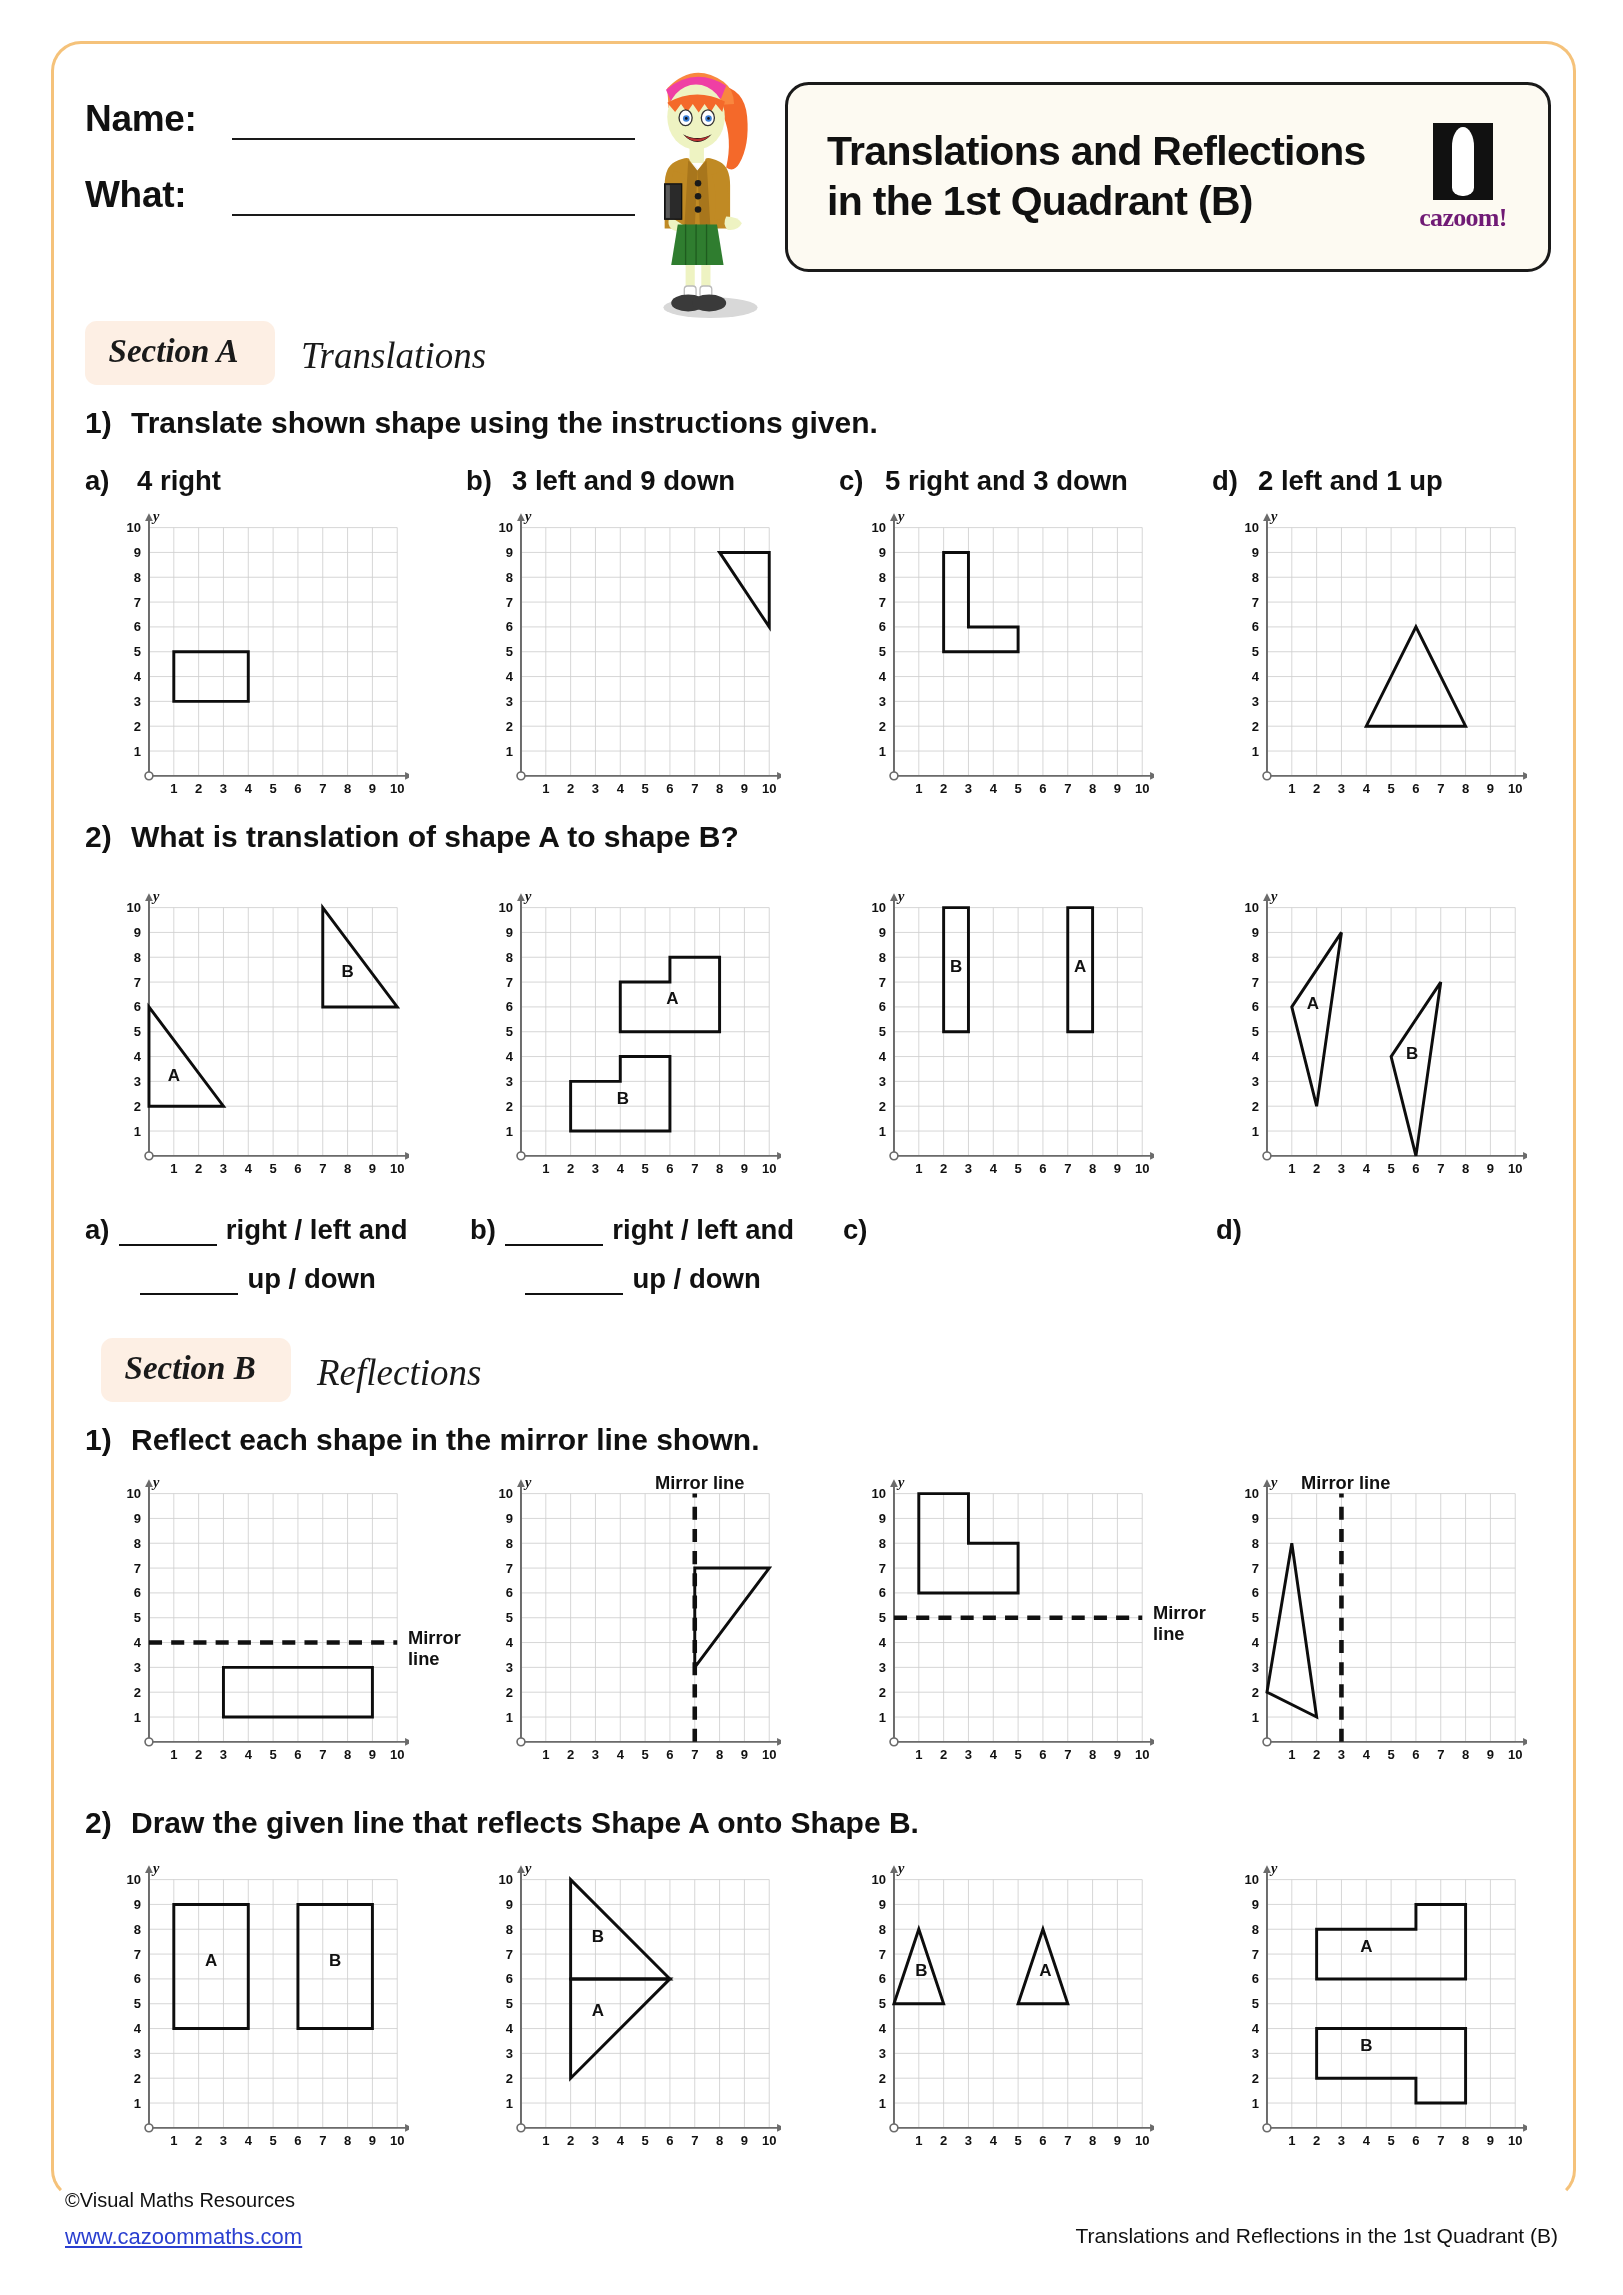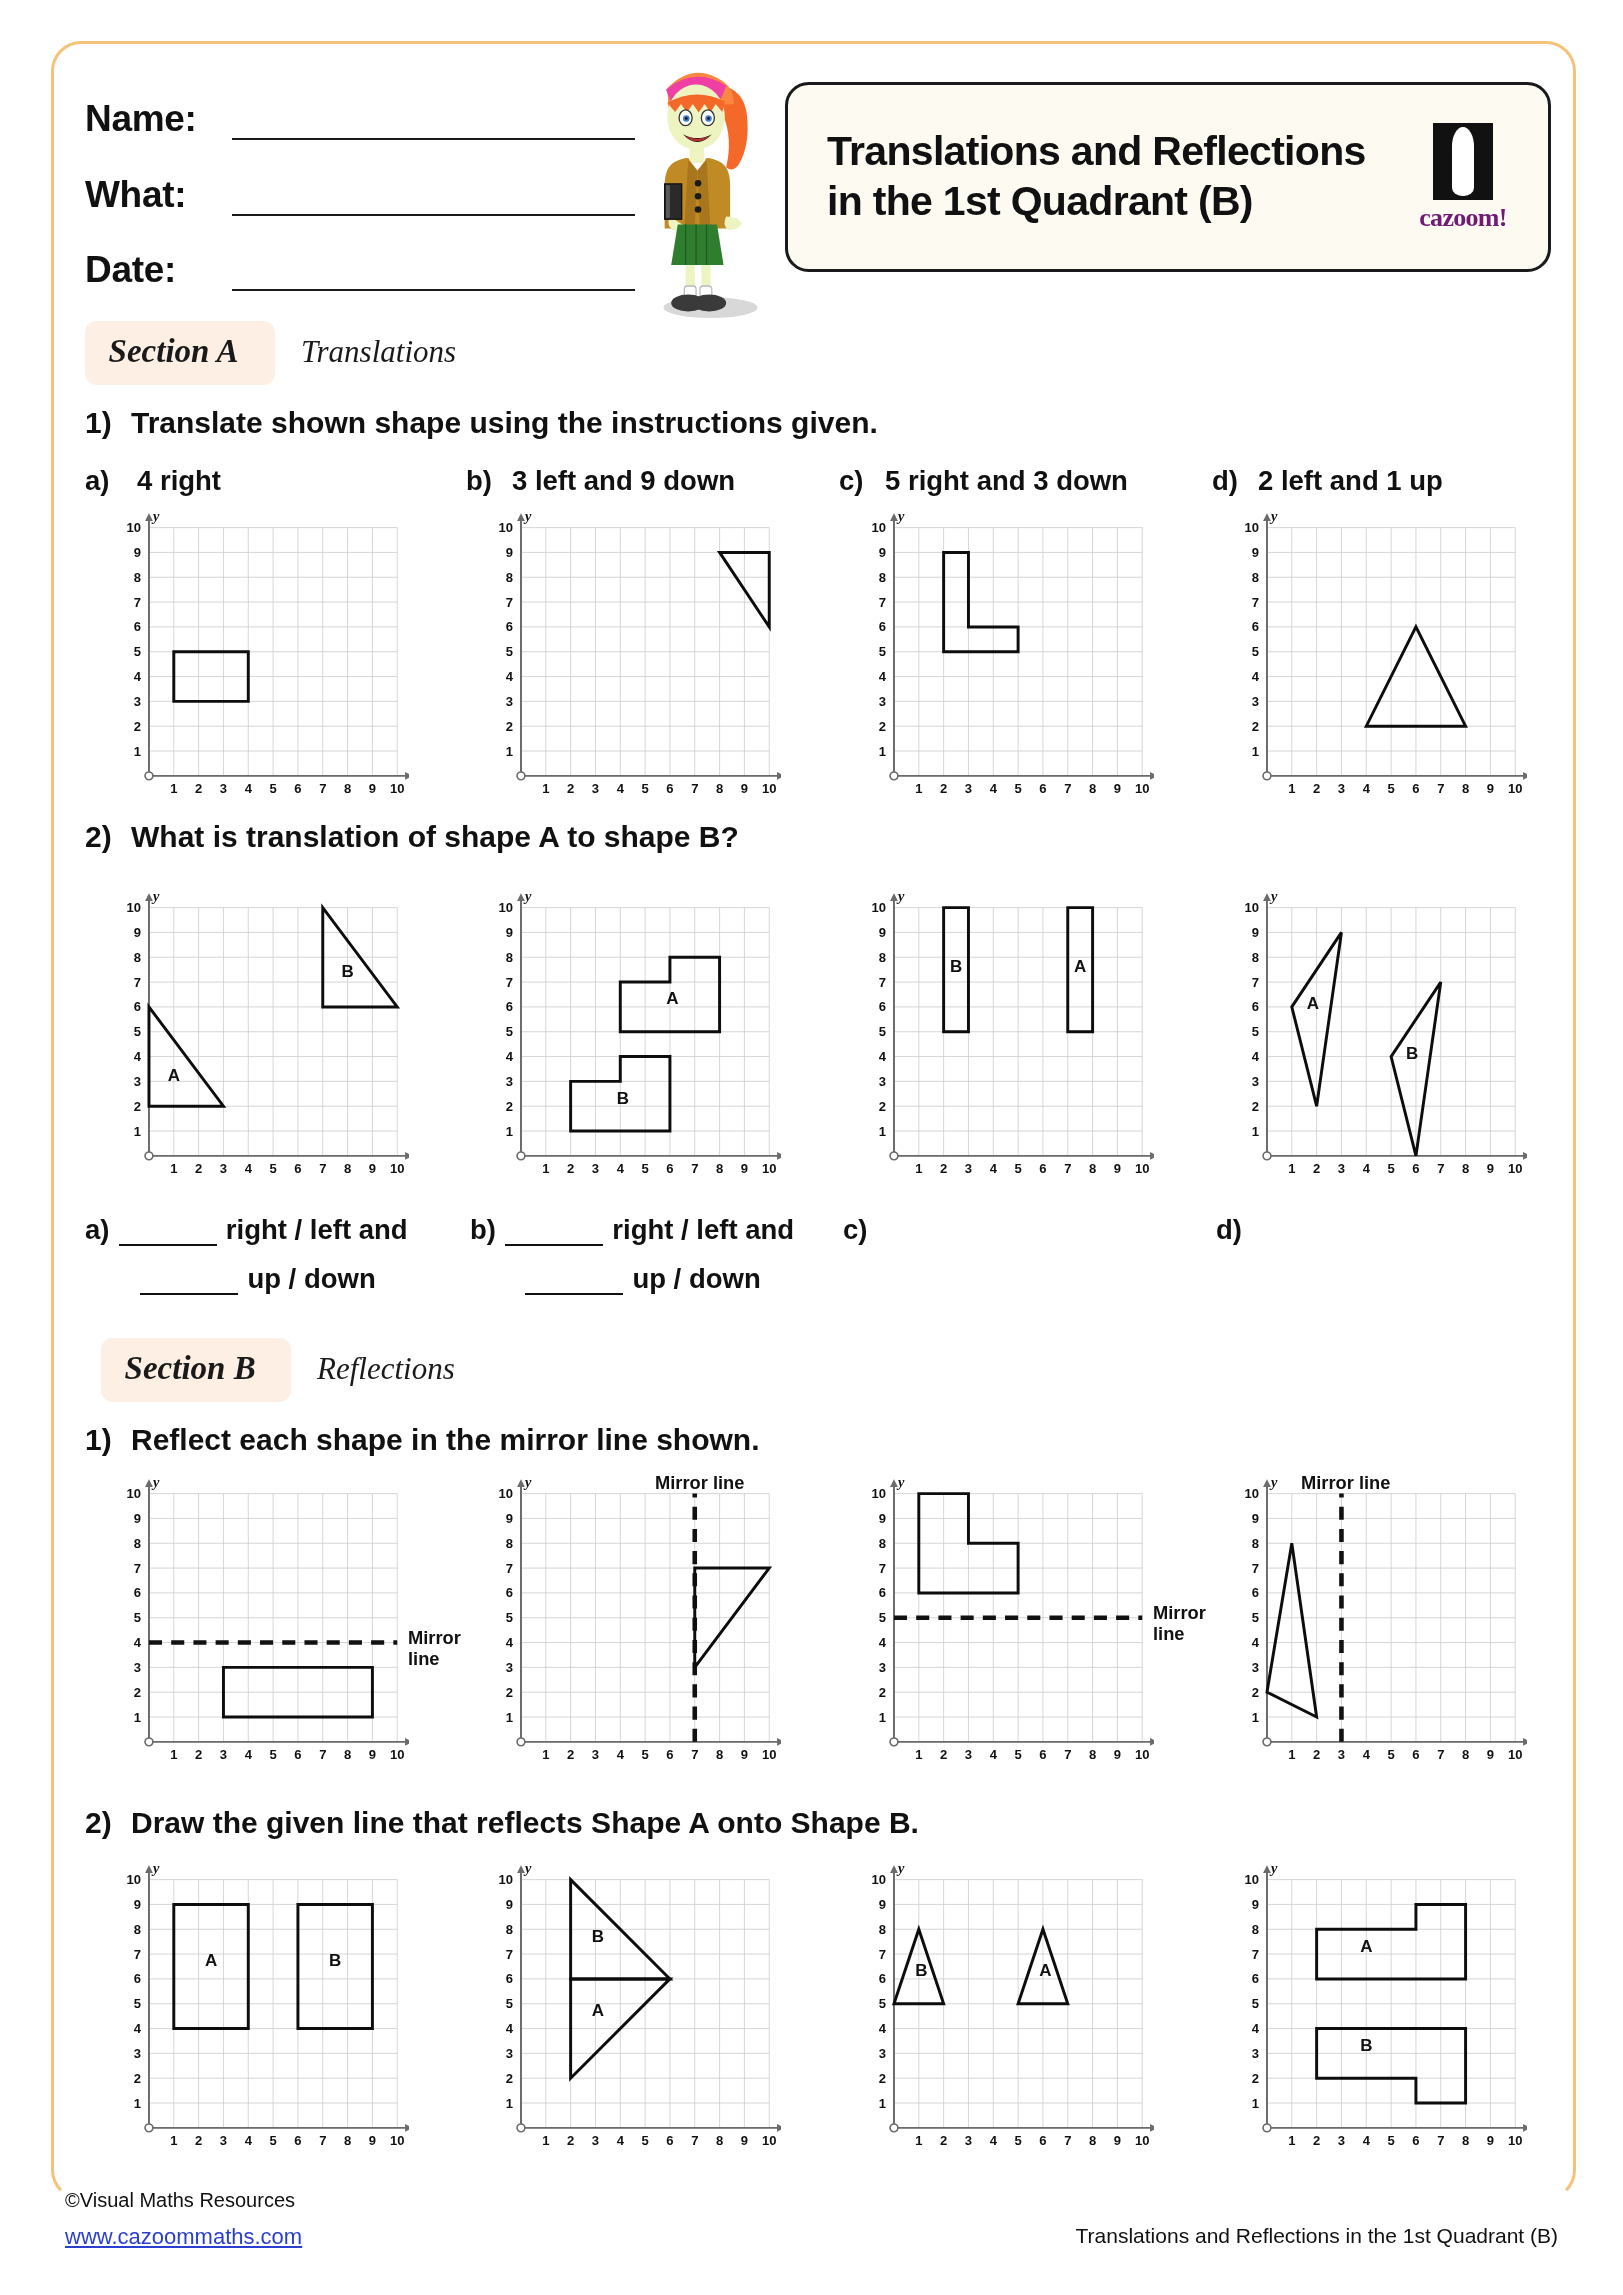--- a/index.html
+++ b/index.html
@@ -65,21 +65,21 @@
     width:190px;height:64px;background:#fdefe4;border-radius:11.8px;
   }
   .section-name{
     position:absolute;left:23.6px;top:11.8px;
     font-family:"Liberation Serif",serif;
     font-size:33px;font-weight:bold;font-style:italic;color:#1a1a1a;
   }
   .section-sub{
     position:absolute;left:216px;top:13px;
     font-family:"Liberation Serif",serif;
-    font-size:31px;font-style:italic;color:#1a1a1a;
+    font-size:37px;font-style:italic;color:#1a1a1a;
   }
 
   
   .q{position:absolute;font-size:30px;font-weight:bold;color:#111;white-space:nowrap;}
   .qnum{position:absolute;font-size:30px;font-weight:bold;color:#111;}
   .sub-label{position:absolute;font-size:27.5px;font-weight:bold;color:#111;white-space:nowrap;}
 
   
   .ans{position:absolute;font-size:27.5px;font-weight:bold;color:#111;white-space:nowrap;
        display:flex;align-items:flex-end;}
@@ -105,24 +105,20 @@
 <div class="sheet">
   <div class="page-frame"></div>
 
   <div class="hdr-fields">
     <div class="fld-row">
       <div class="fld-label">Name:</div>
       <div class="fld-line"></div>
     </div>
     <div class="fld-row">
       <div class="fld-label">What:</div>
-      <div class="fld-line"></div>
-    </div>
-    <div class="fld-row">
-      <div class="fld-label">Date:</div>
       <div class="fld-line"></div>
     </div>
   </div>
 
   <div class="mascot">
     <svg viewBox="0 0 220 420" width="144" height="275">
       <ellipse cx="126" cy="395" rx="72" ry="16" fill="#d8d8d8"></ellipse>
 
       <path d="M140 55 q38 6 42 48 q4 44 -12 72 q-8 14 -20 6 q10 -44 -4 -78 z" fill="#f4692a"></path>
       <path d="M60 60 q40 -42 86 -10 q16 12 16 34 l-100 6 z" fill="#f9873f"></path>

